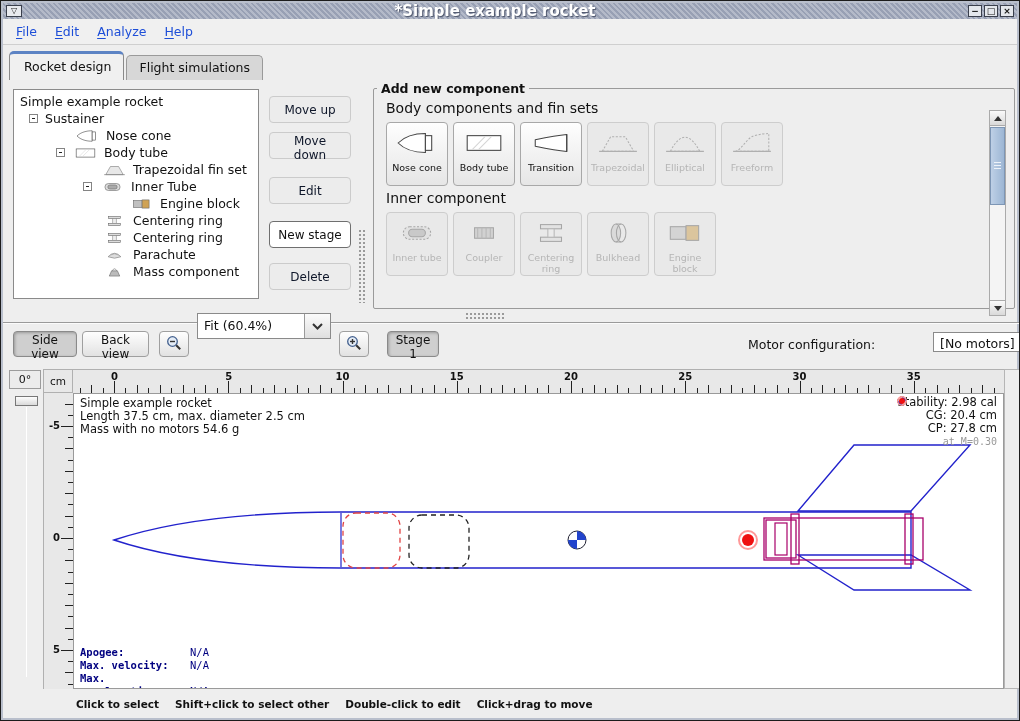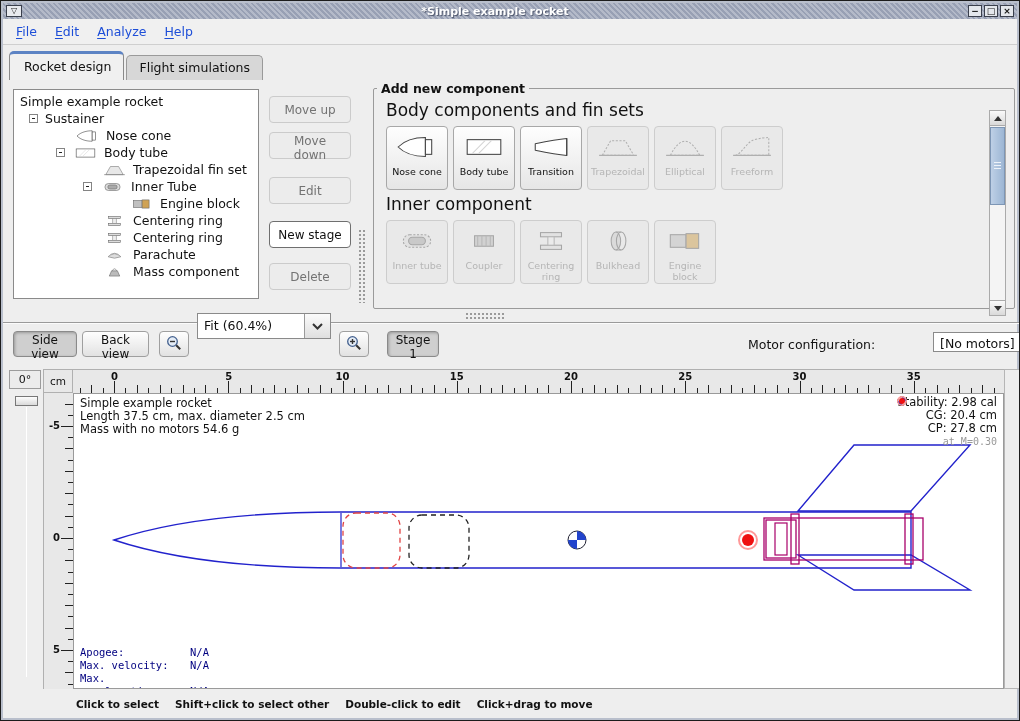--- a/index.html
+++ b/index.html
@@ -6,21 +6,21 @@
   *{box-sizing:border-box;}
   .window{position:relative;width:1020px;height:721px;background:#eeeeee;
     border:1px solid #1c1c1c;font-family:"DejaVu Sans","Liberation Sans",sans-serif;
     overflow:hidden;box-shadow:inset 0 0 0 2px #b9bfcc;}
   
   .titlebar{position:absolute;left:2px;top:2px;right:2px;height:16px;
     background:repeating-linear-gradient(45deg,#b4bac9 0 2px,#98a0b4 2px 4px);
     display:flex;align-items:center;}
   .tb-icon{width:16px;height:12px;margin-left:3px;background:#e8eaef;border:1px solid #3a3f4c;
     display:flex;align-items:center;justify-content:center;font-size:8px;color:#222;line-height:1;}
-  .tb-title{flex:1;text-align:center;color:#fff;font-size:11px;font-weight:bold;
+  .tb-title{flex:1;text-align:center;color:#fff;font-size:15px;font-weight:bold;
     text-shadow:1px 1px 1px #4a5268;white-space:nowrap;}
   .tb-btns{display:flex;gap:2px;margin-right:3px;}
   .tb-btn{width:14px;height:12px;background:#e4e7ec;border:1px solid #3a3f4c;
     display:flex;align-items:center;justify-content:center;font-size:9px;font-weight:bold;
     color:#111;line-height:1;cursor:default;}
   
   .menubar{position:absolute;left:2px;top:18px;right:2px;height:26px;background:#f0f0f0;
     border-bottom:1px solid #cfcfcf;display:flex;align-items:center;padding-left:4px;}
   .menu-item{font-size:12.5px;color:#1d4ed8;padding:4px 9px;}
   .menu-item u{text-underline-offset:2px;}
@@ -37,36 +37,36 @@
   .tree-row{display:flex;align-items:center;height:17px;font-size:12.5px;color:#111;white-space:nowrap;}
   .tree-spacer{display:inline-block;height:1px;}
   .expander{width:9px;height:9px;border:1px solid #848484;background:#fff;position:relative;
     margin-right:7px;flex:none;}
   .expander::after{content:"";position:absolute;left:2px;right:2px;top:3px;height:1px;background:#222;}
   .tree-icon{flex:none;margin-right:5px;display:flex;align-items:center;}
   
   .btn{position:absolute;font-family:inherit;font-size:12px;color:#111;
     background:linear-gradient(#fefefe,#e2e2e2);border:1px solid #9f9f9f;border-radius:4px;
     cursor:default;}
-  .btn.disabled{background:#ececec;color:#737373;border-color:#cbcbcb;}
+  .btn.disabled{background:#ececec;color:#0f172a;border-color:#cbcbcb;}
   .btn.white{background:#fff;border-color:#6f6f6f;}
   .btn.pressed{background:#cfcfcf;border-color:#8a8a8a;box-shadow:inset 1px 1px 3px #9a9a9a;}
   .sidebtn{left:268px;width:82px;height:27px;}
   
   .vdivider{position:absolute;left:357px;top:228px;width:8px;height:74px;
     background-image:radial-gradient(#9a9a9a 28%,transparent 30%);background-size:4px 4px;}
   .hdivider-handle{position:absolute;left:464px;top:311px;width:40px;height:8px;
     background-image:radial-gradient(#9a9a9a 28%,transparent 30%);background-size:4px 4px;}
   .hsep{position:absolute;left:2px;top:321px;width:1016px;height:2px;
     border-top:1px solid #9a9a9a;border-bottom:1px solid #fbfbfb;}
   
   .addpanel{position:absolute;left:372px;top:80px;width:642px;height:228px;margin:0;
     border:1px solid #9a9a9a;border-radius:2px;background:#eee;padding:0;}
   .addpanel legend{font-size:12.5px;font-weight:bold;color:#111;padding:0 4px;margin-left:3px;}
-  .group-label{font-size:17px;color:#111;margin:4px 0 6px 12px;}
+  .group-label{font-size:14px;color:#111;margin:4px 0 6px 12px;}
   .comp-row{display:flex;gap:5px;margin-left:12px;}
   .comp-btn{width:62px;height:64px;border:1px solid #a8a8a8;border-radius:4px;
     background:linear-gradient(#fefefe,#e6e6e6);display:flex;flex-direction:column;
     align-items:center;justify-content:flex-start;padding-top:7px;cursor:default;}
   .comp-btn .comp-label{font-size:9.5px;color:#111;text-align:center;line-height:1.15;margin-top:3px;}
   .comp-btn.disabled{background:#e9e9e9;border-color:#cdcdcd;}
   .comp-btn.disabled .comp-label{color:#b5b5b5;}
   .comp-btn.disabled .comp-icon{opacity:.5;}
   
   .scrollbar{position:absolute;right:8px;top:14px;width:17px;height:206px;
@@ -113,21 +113,21 @@
   .canvas{position:absolute;left:72px;top:392px;width:931px;height:296px;background:#fff;
     border:1px solid #9a9a9a;overflow:hidden;}
   .canvas svg{position:absolute;left:0;top:0;}
   .info{position:absolute;left:6px;top:3px;font-size:11.5px;color:#111;line-height:13px;}
   .stab{position:absolute;right:6px;top:2px;text-align:right;font-size:11.5px;color:#111;
     line-height:13px;}
   .stab .cond{font-size:10px;color:#999;font-family:"DejaVu Sans Mono","Liberation Mono",monospace;}
   .stab svg{vertical-align:-1px;margin-right:3px;}
   .flight{position:absolute;left:6px;top:252px;
     font-family:"DejaVu Sans Mono","Liberation Mono",monospace;font-size:10.5px;line-height:13px;}
-  .flight .fl{display:inline-block;width:110px;}
+  .flight .fl{display:inline-block;width:110px;font-weight:bold;}
   .canvas-scrollbar{position:absolute;left:1003px;top:368px;width:16px;height:320px;
     background:#ededed;border:1px solid #b5b5b5;}
   
   .statusbar{position:absolute;left:75px;top:697px;font-size:10.5px;font-weight:bold;color:#111;}
   .statusbar span{margin-right:16px;}
 </style>
 </head>
 <body>
 
 <div class="window">

